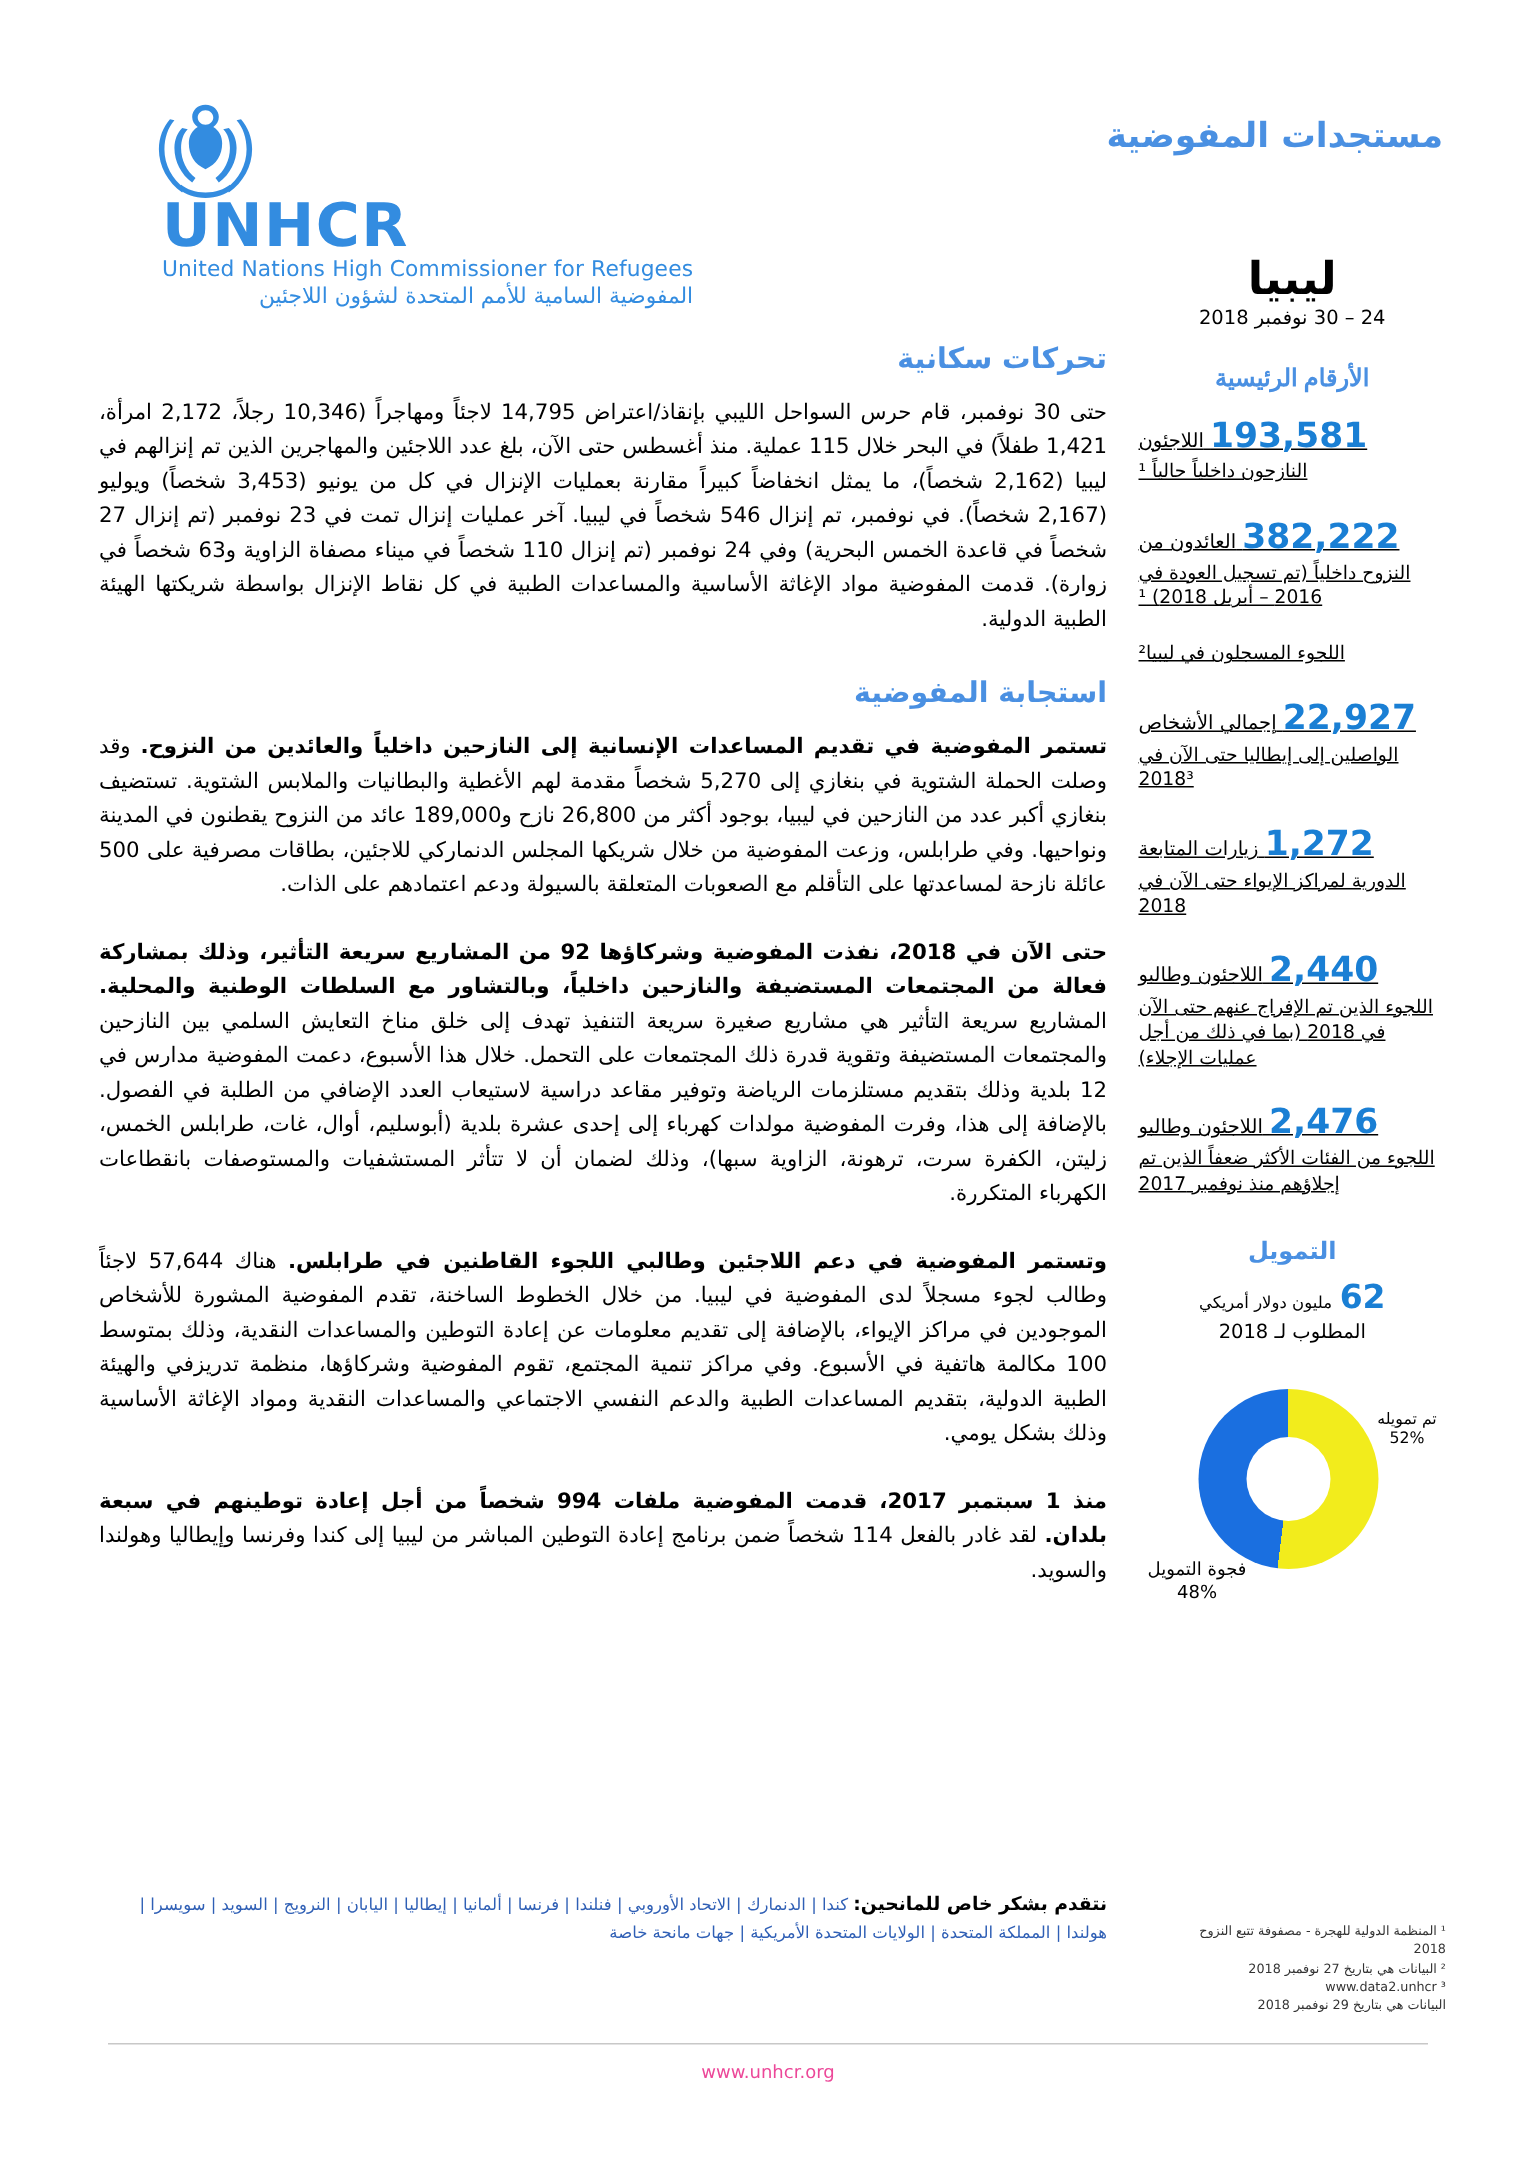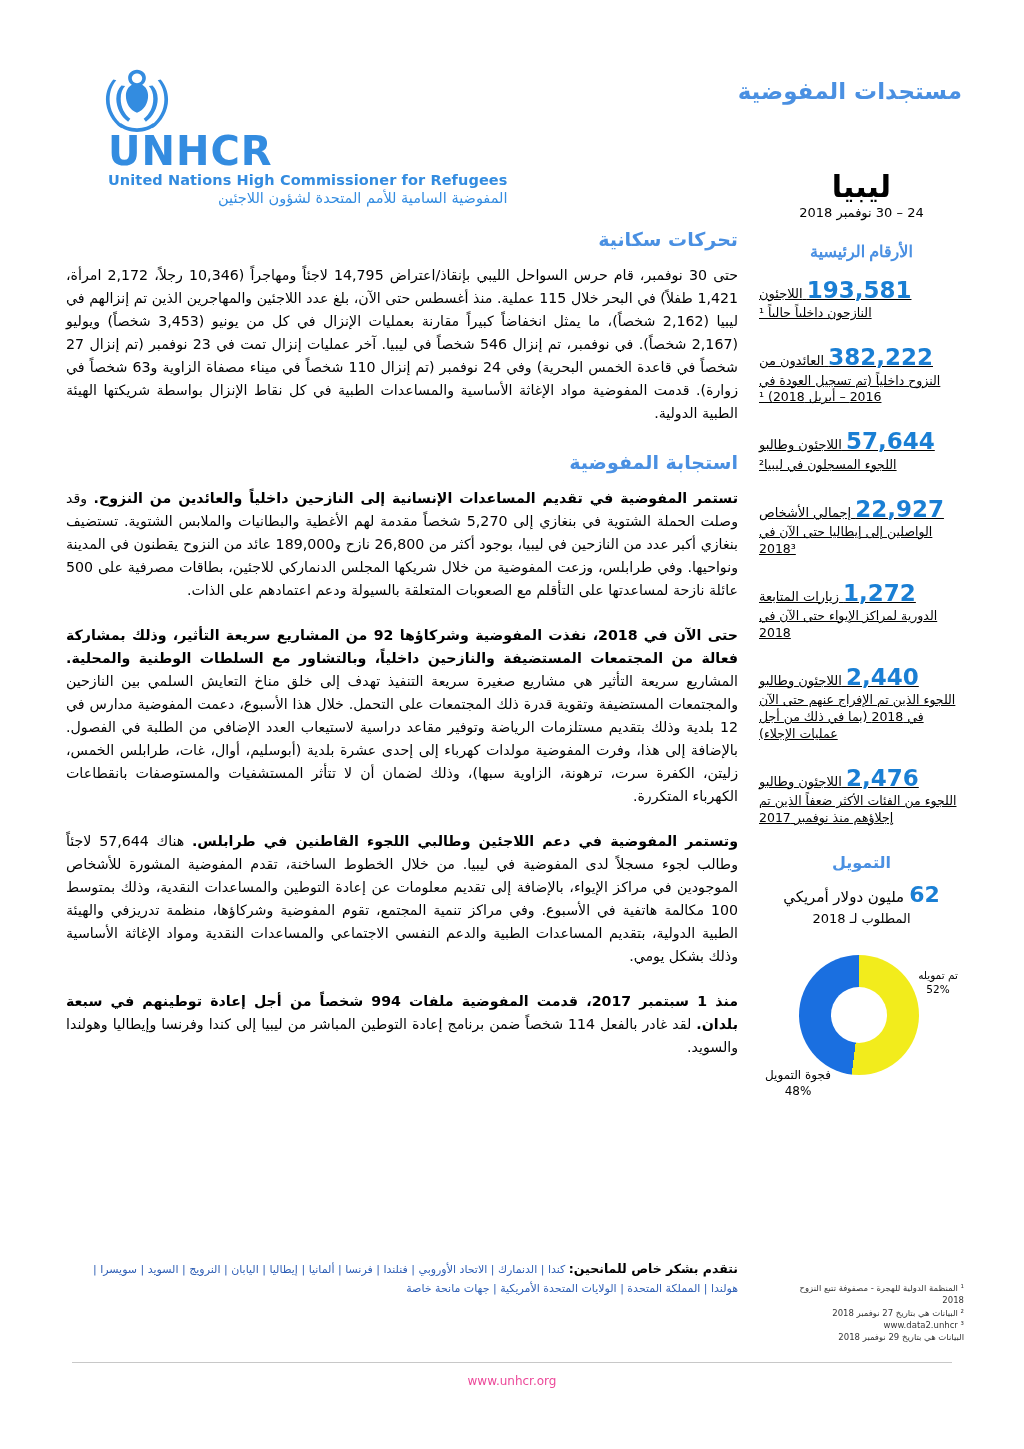--- a/index.html
+++ b/index.html
@@ -54,21 +54,21 @@
   .logo-unhcr {
     font-family: "DejaVu Sans", "Liberation Sans", sans-serif;
     font-weight: bold;
     font-size: 40px;
     letter-spacing: 1px;
     color: #338ce0;
     line-height: 0.98;
   }
   .logo-tagline {
     font-family: "DejaVu Sans", "Liberation Sans", sans-serif;
-    font-weight: bold;
+    font-weight: normal;
     font-size: 14.5px;
     color: #338ce0;
     letter-spacing: 0.1px;
     line-height: 1.25;
     white-space: nowrap;
   }
   .logo-tagline-ar {
     font-family: "DejaVu Sans", "Liberation Sans", sans-serif;
     font-size: 14.5px;
     color: #338ce0;
@@ -152,21 +152,21 @@
   .funding-amount {
     text-align: center;
     line-height: 1.35;
   }
   .funding-number {
     font-size: 22px;
     font-weight: bold;
     color: #1a7fd4;
   }
   .funding-unit {
-    font-size: 15px;
+    font-size: 11px;
     color: #000000;
   }
   .funding-sub {
     display: block;
     font-size: 13px;
     color: #000000;
   }
 
   
   .donut-wrap {
@@ -340,24 +340,20 @@
 
     <div class="stat">
       <div class="stat-line1">
         <span class="stat-number">382,222</span>
         <span>العائدون من</span>
       </div>
       <span class="stat-sub">النزوح داخلياً (تم تسجيل العودة في 2016 – أبريل 2018) ¹</span>
     </div>
 
     <div class="stat">
-      <div class="stat-line1">
-        <span class="stat-number">57,644</span>
-        <span>اللاجئون وطالبو</span>
-      </div>
       <span class="stat-sub">اللجوء المسجلون في ليبيا²</span>
     </div>
 
     <div class="stat">
       <div class="stat-line1">
         <span class="stat-number">22,927</span>
         <span>إجمالي الأشخاص</span>
       </div>
       <span class="stat-sub">الواصلين إلى إيطاليا حتى الآن في 2018³</span>
     </div>

